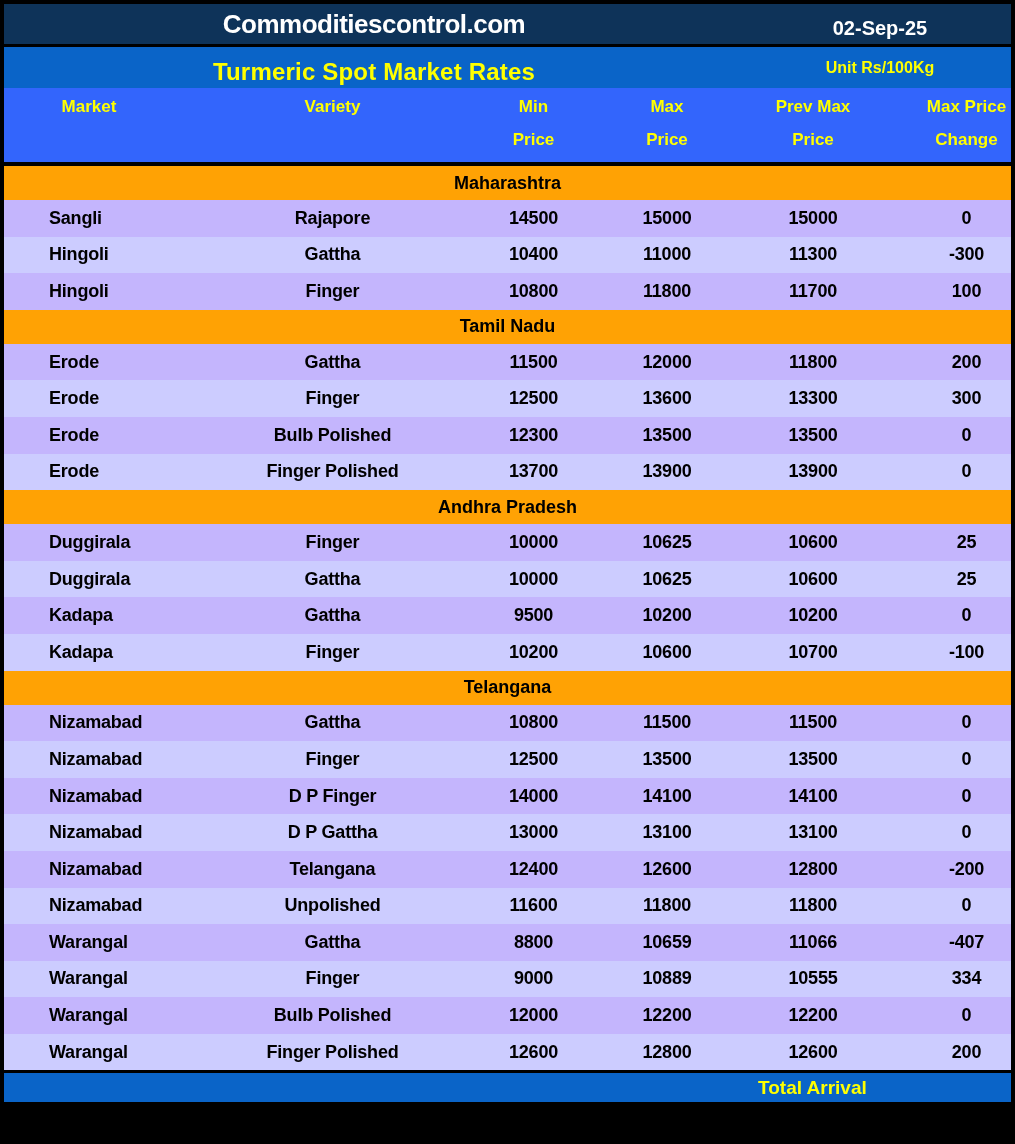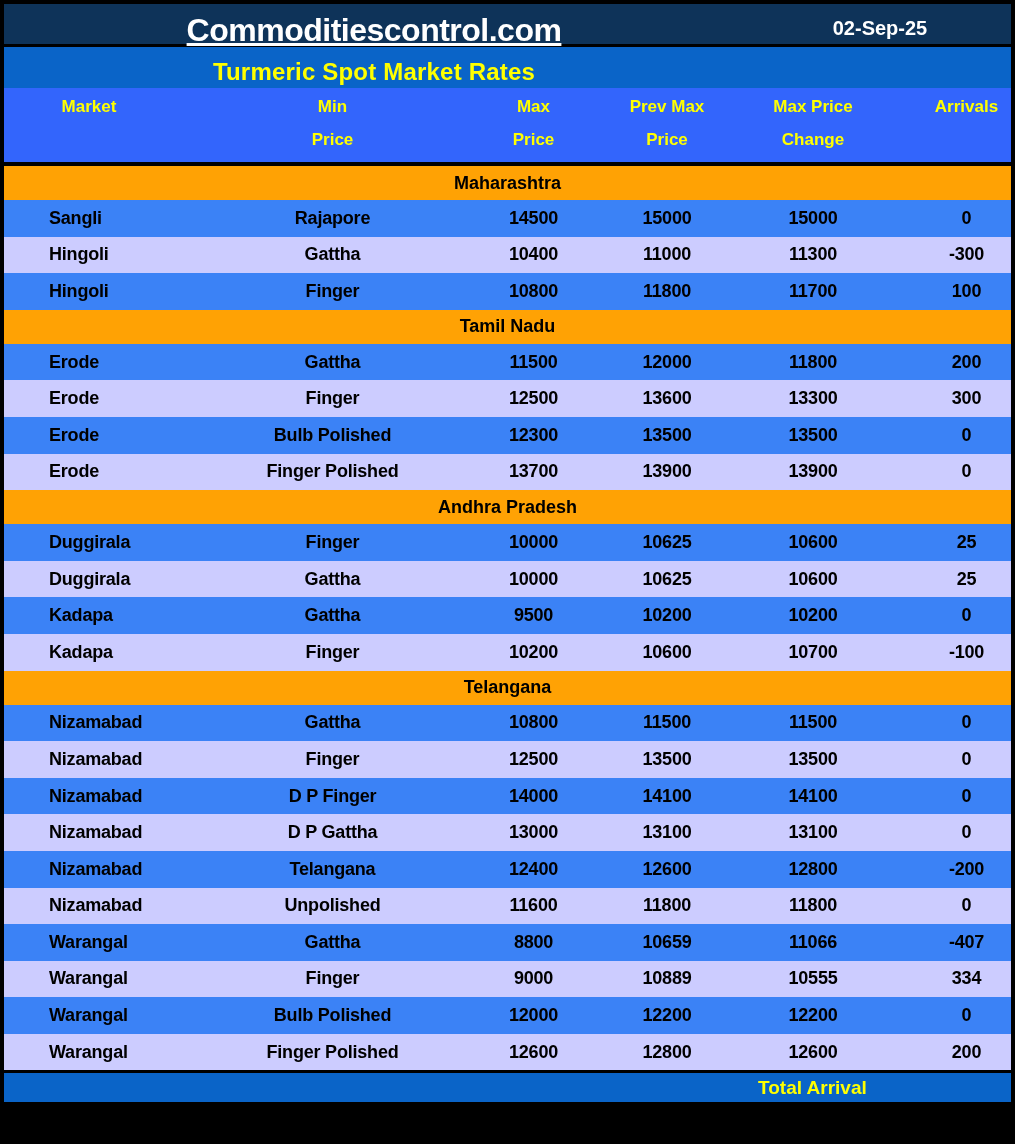--- a/index.html
+++ b/index.html
@@ -12,23 +12,23 @@
   }
   .sheet{
     position:absolute;top:4px;left:4px;
     width:1007px;height:1135px;
   }
   
   .titlebar{
     position:relative;height:40px;background:#0e3359;
   }
   .titlebar .title{
-    position:absolute;left:0;top:6px;width:740px;height:40px;
-    display:flex;align-items:center;justify-content:center;
-    color:#ffffff;font-size:32px;letter-spacing:-0.5px;text-decoration:underline;
+    position:absolute;left:0;top:0;width:740px;height:40px;
+    display:flex;align-items:center;justify-content:center;
+    color:#ffffff;font-size:26px;letter-spacing:-0.5px;
   }
   .titlebar .date{
     position:absolute;left:745px;top:0;width:262px;height:48px;
     display:flex;align-items:center;justify-content:center;
     color:#ffffff;font-size:20px;
   }
   .hdiv{height:3px;background:#000000;}
   .hdiv4{height:4px;background:#000000;}
   .subtitlebar{
     position:relative;height:41px;background:#0a64c8;
@@ -56,21 +56,21 @@
     display:flex;flex-direction:column;align-items:center;
     justify-content:space-between;padding:9px 0 12px 0;
   }
   .colheaders .colcell span{display:block;text-align:center;}
   
   .section-bar{
     height:34px;background:#ffa204;color:#000000;font-size:18px;
     display:flex;align-items:center;justify-content:center;
   }
   .row{height:36.6px;align-items:center;color:#000000;font-size:18px;}
-  .row.even{background:#3b82f6;}
+  .row.even{background:#c4b5fd;}
   .row.odd{background:#ccccff;}
   .cell{text-align:center;letter-spacing:-0.2px;}
   .cell.c-market{text-align:left;padding-left:45px;}
   .cell.blacked{background:#000000;height:36.6px;}
   
   .footer{
     height:29px;background:#0a64c8;color:#ffff00;font-size:19px;
     align-items:center;
   }
   .footer .f-label{grid-column:5 / span 2;}
@@ -83,25 +83,30 @@
 
   <div class="titlebar">
     <div class="title">Commoditiescontrol.com</div>
     <div class="date">02-Sep-25</div>
   </div>
 
   <div class="hdiv"></div>
 
   <div class="subtitlebar">
     <div class="subtitle">Turmeric Spot Market Rates</div>
+    <div class="unit">Unit Rs/100Kg</div>
   </div>
 
   <div class="grid colheaders">
     <div class="colcell">
       <span>Market</span>
+      <span></span>
+    </div>
+    <div class="colcell">
+      <span>Variety</span>
       <span></span>
     </div>
     <div class="colcell">
       <span>Min</span>
       <span>Price</span>
     </div>
     <div class="colcell">
       <span>Max</span>
       <span>Price</span>
     </div>

